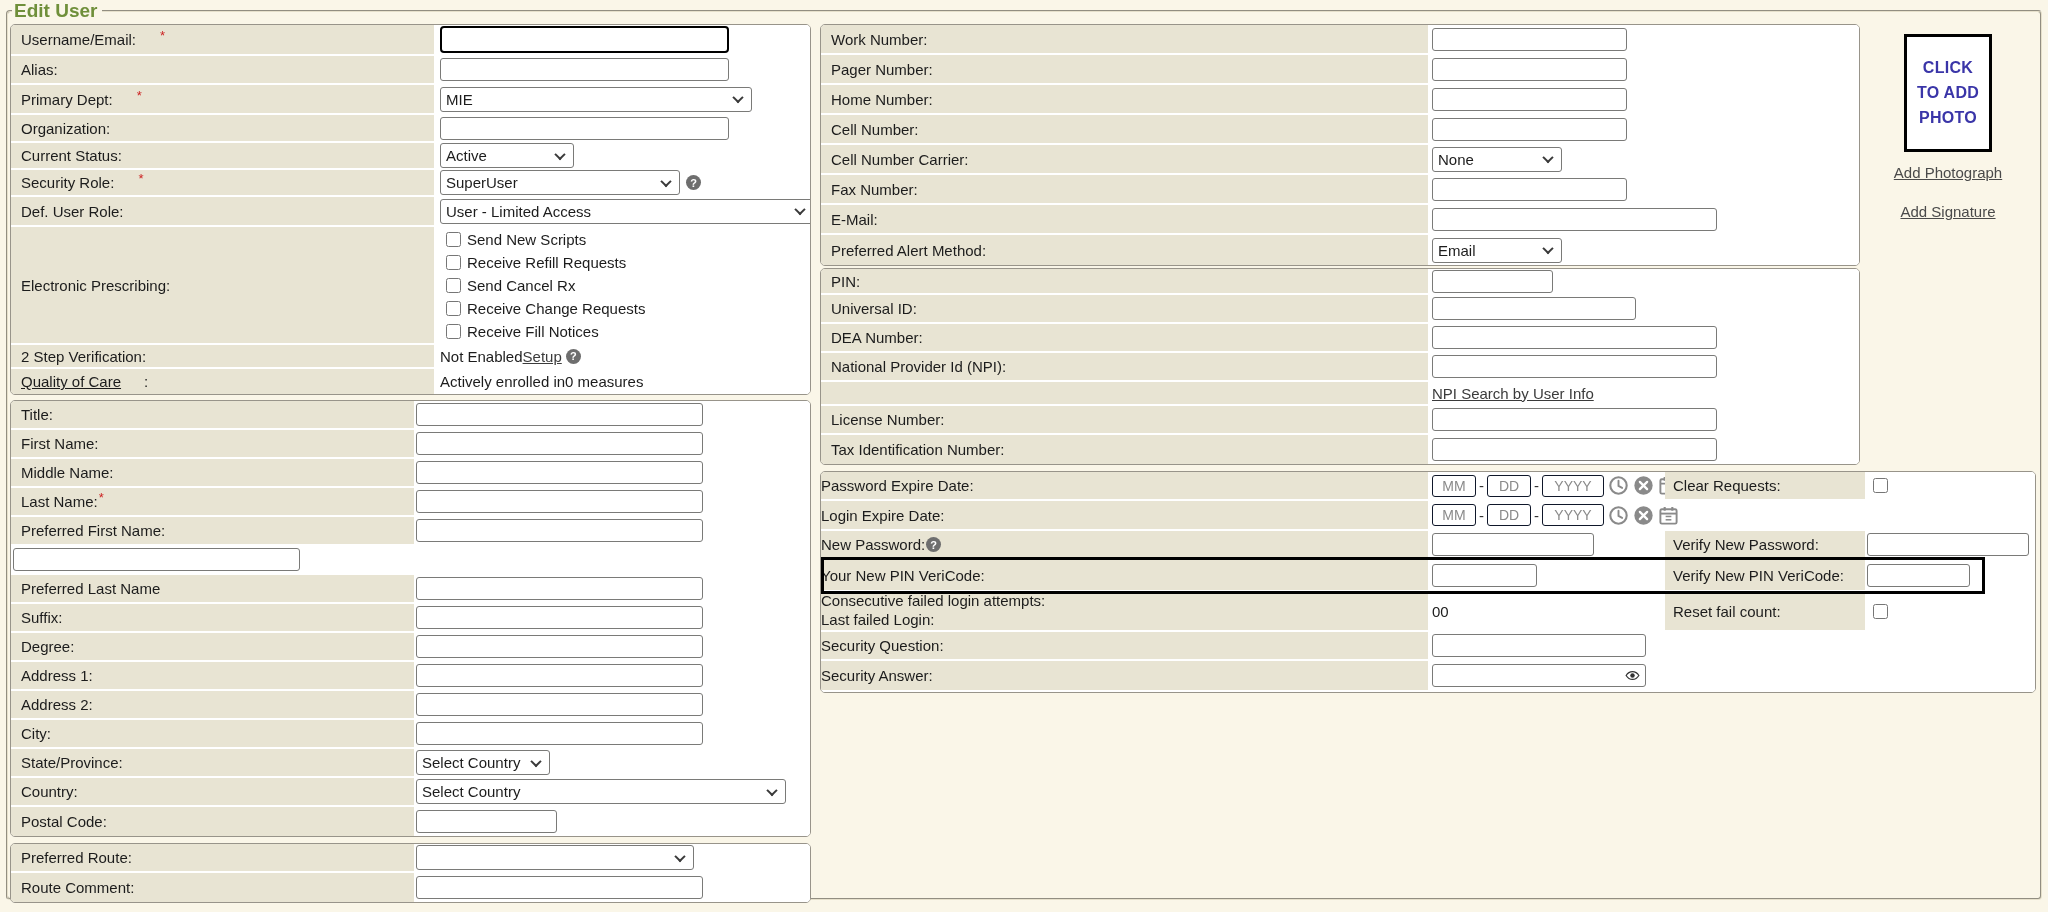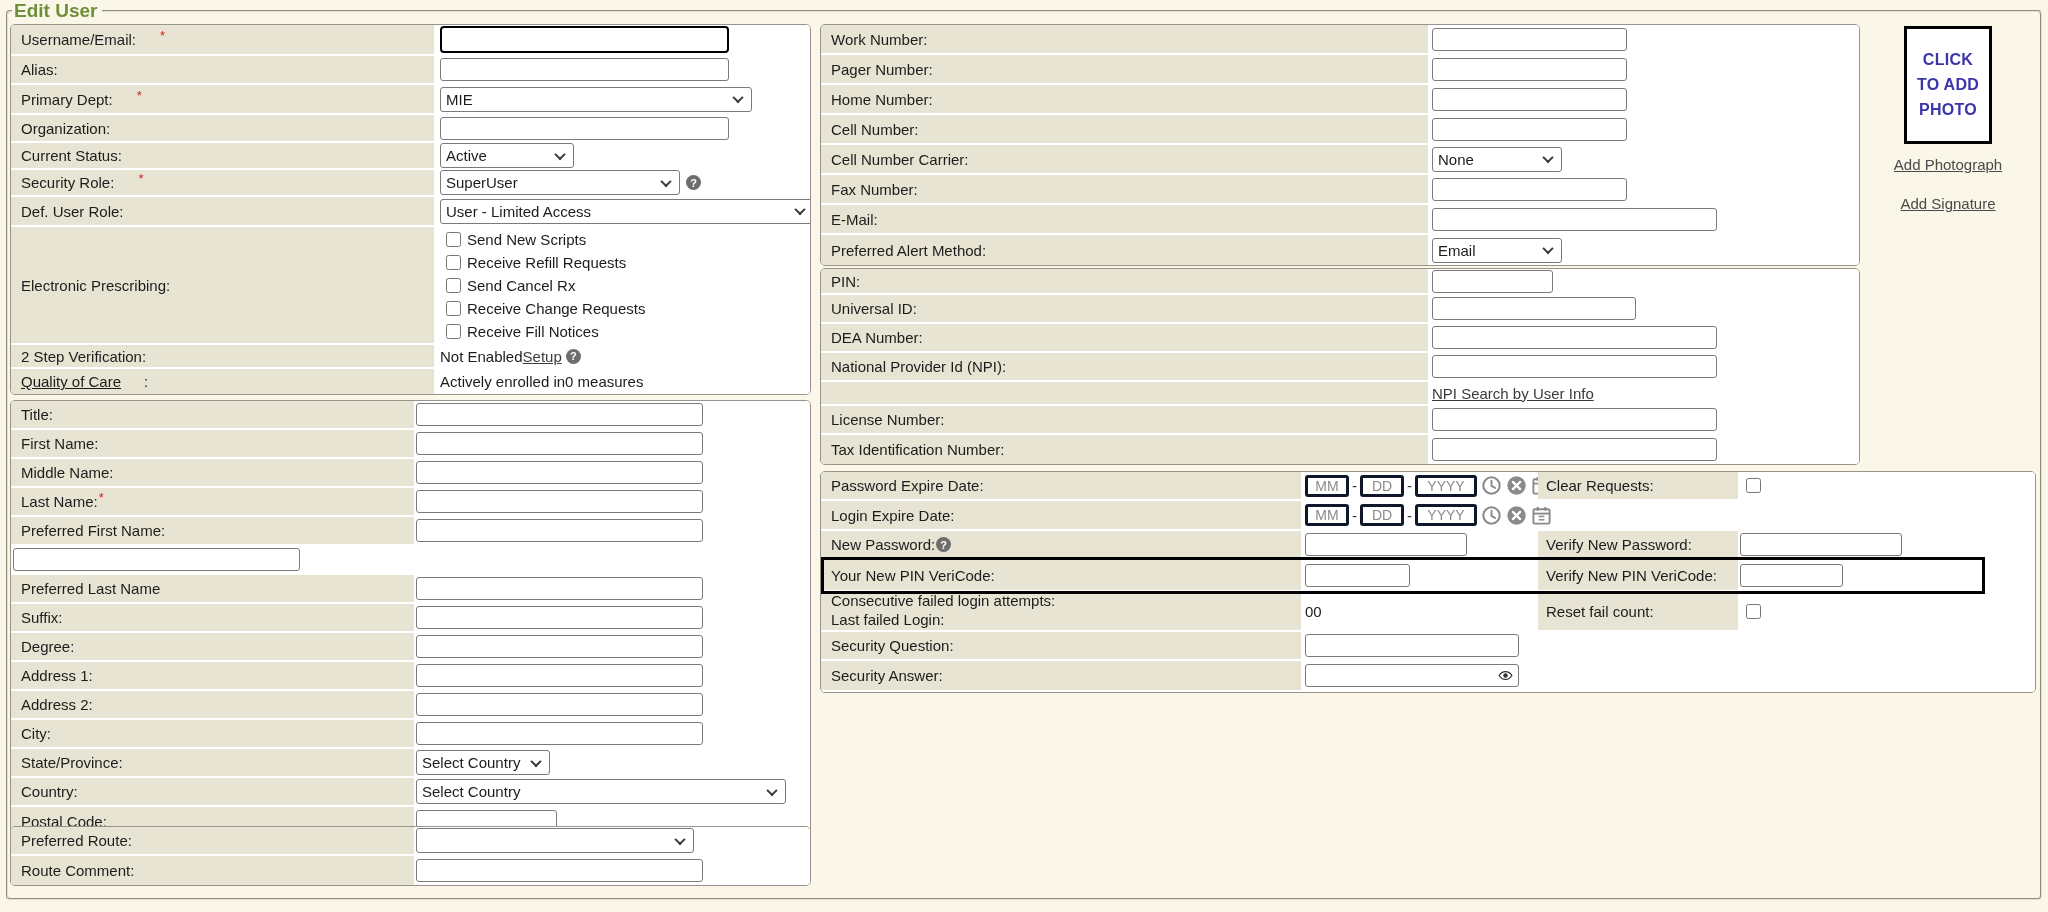--- a/index.html
+++ b/index.html
@@ -24,21 +24,21 @@
   .lbl {
     background:#e8e4d3; flex:none; display:flex; align-items:center;
     padding-left:10px; padding-right:6px;
   }
   .val { flex:1; display:flex; align-items:center; background:#fff; }
   .req { color:#cc2222; font-size:13px; line-height:1; margin-left:1px; transform:translateY(-4px); }
   
   .la .lbl { width:423px;gap:23px; } .la .val { padding-left:6px; }
   .lb .lbl, .lc .lbl { width:403px; } .lb .val, .lc .val { padding-left:2px; }
   .ra .lbl, .rb .lbl { width:607px; } .ra .val, .rb .val { padding-left:4px; }
-  .rc .lbl1 { background:#e8e4d3; width:480px; flex:none; display:flex; align-items:center; padding-left:10px; }
+  .rc .lbl1 { background:#e8e4d3; width:607px; flex:none; display:flex; align-items:center; padding-left:0; }
   .rc .val1 { width:237px; flex:none; display:flex; align-items:center; padding-left:4px; background:#fff; }
   .rc .lbl2 { background:#e8e4d3; width:200px; flex:none; display:flex; align-items:center; padding-left:8px; }
   .rc .val2 { flex:1; display:flex; align-items:center; padding-left:8px; background:#fff; }
   
   .la .row { height:30px; }
   .la .r0 { height:31px; } .la .r1 { height:29px; } .la .r3 { height:28px; }
   .la .r4, .la .r5 { height:27px; }
   .la .r-elec { height:118px; } .la .r-sm { height:24px; } .la .r-sm2 { height:25px; }
   .lb .row, .lc .row { height:29px; }
   .ra .row { height:30px; }
@@ -65,36 +65,36 @@
     width:15px; height:15px; border-radius:50%; background:#6e6e6e; color:#fff; flex:none;
     font-size:11px; font-weight:bold; display:inline-flex; align-items:center; justify-content:center;
     margin-left:6px;
   }
   .cbcol { display:flex; flex-direction:column; justify-content:center; gap:2px; padding:5px 0 5px 6px; }
   .cbrow { display:flex; align-items:center; height:21px; }
   input[type=checkbox] { width:15px; height:15px; margin:0 6px 0 0; flex:none; }
   .lnk { color:#3b3b3b; text-decoration:underline; cursor:pointer; }
   .lbl-link { color:#1c1c1c; text-decoration:underline; cursor:pointer; }
   .dategrp { display:flex; align-items:center; gap:2px; }
-  .dinp { height:22px; border:3px solid #0f172a; border-radius:3px; text-align:center; font:inherit;
+  .dinp { height:22px; border:1px solid #0f172a; border-radius:3px; text-align:center; font:inherit;
     font-size:14px; padding:0; color:#333; background:#fff; }
   .dinp::placeholder { color:#8a8a8a; }
   .d2 { width:44px; } .d4 { width:62px; }
   .dsep { color:#333; margin:0 1px; }
   .icn { width:21px; height:21px; flex:none; margin-left:2px; cursor:pointer; }
   .b { font-weight:normal; }
   .two-line { display:flex; flex-direction:column; justify-content:center; line-height:1.25; }
   .hl { position:absolute; left:0px; top:85px; width:1164px; height:37px;
     border:3px solid #000; pointer-events:none; z-index:5; }
   .inp-wrap { position:relative; display:inline-flex; align-items:center; }
   .eye { position:absolute; right:6px; top:4px; width:15px; height:15px; cursor:pointer; }
   
   #photo { position:absolute; left:1862px; top:22px; width:172px; text-align:center; }
   .photo-box {
-    width:88px; height:118px; border:3px solid #000; background:#fff; margin:4px auto 12px auto;
+    width:88px; height:118px; border:3px solid #000; background:#fff; margin:12px auto 12px auto;
     display:flex; flex-direction:column; align-items:center; justify-content:center; gap:7px; cursor:pointer;
   }
   .photo-box span { color:#3a35a8; font-weight:bold; font-size:16px; letter-spacing:0.3px; }
   .photo-link { display:block; color:#4a4a4a; text-decoration:underline; margin-bottom:22px; cursor:pointer; }
 </style>
 </head>
 <body>
 
 <fieldset class="fs">
   <legend>Edit User</legend>
@@ -343,21 +343,21 @@
   <div class="row">
     <div class="lbl">
         <span>Postal Code:</span>
       </div>
     <div class="val">
         <input type="text" class="inp w141" style="">
       </div>
   </div>
 </div>
 
-<div class="tbl lc" id="left-c" style="left:10px; top:826px; width:801px;">
+<div class="tbl lc" id="left-c" style="left:10px; top:843px; width:801px;">
   <div class="row">
     <div class="lbl">
         <span>Preferred Route:</span>
       </div>
     <div class="val">
       <div class="sel w278">
           <span></span>
           <span class="chev"></span>
         </div>
     </div>

